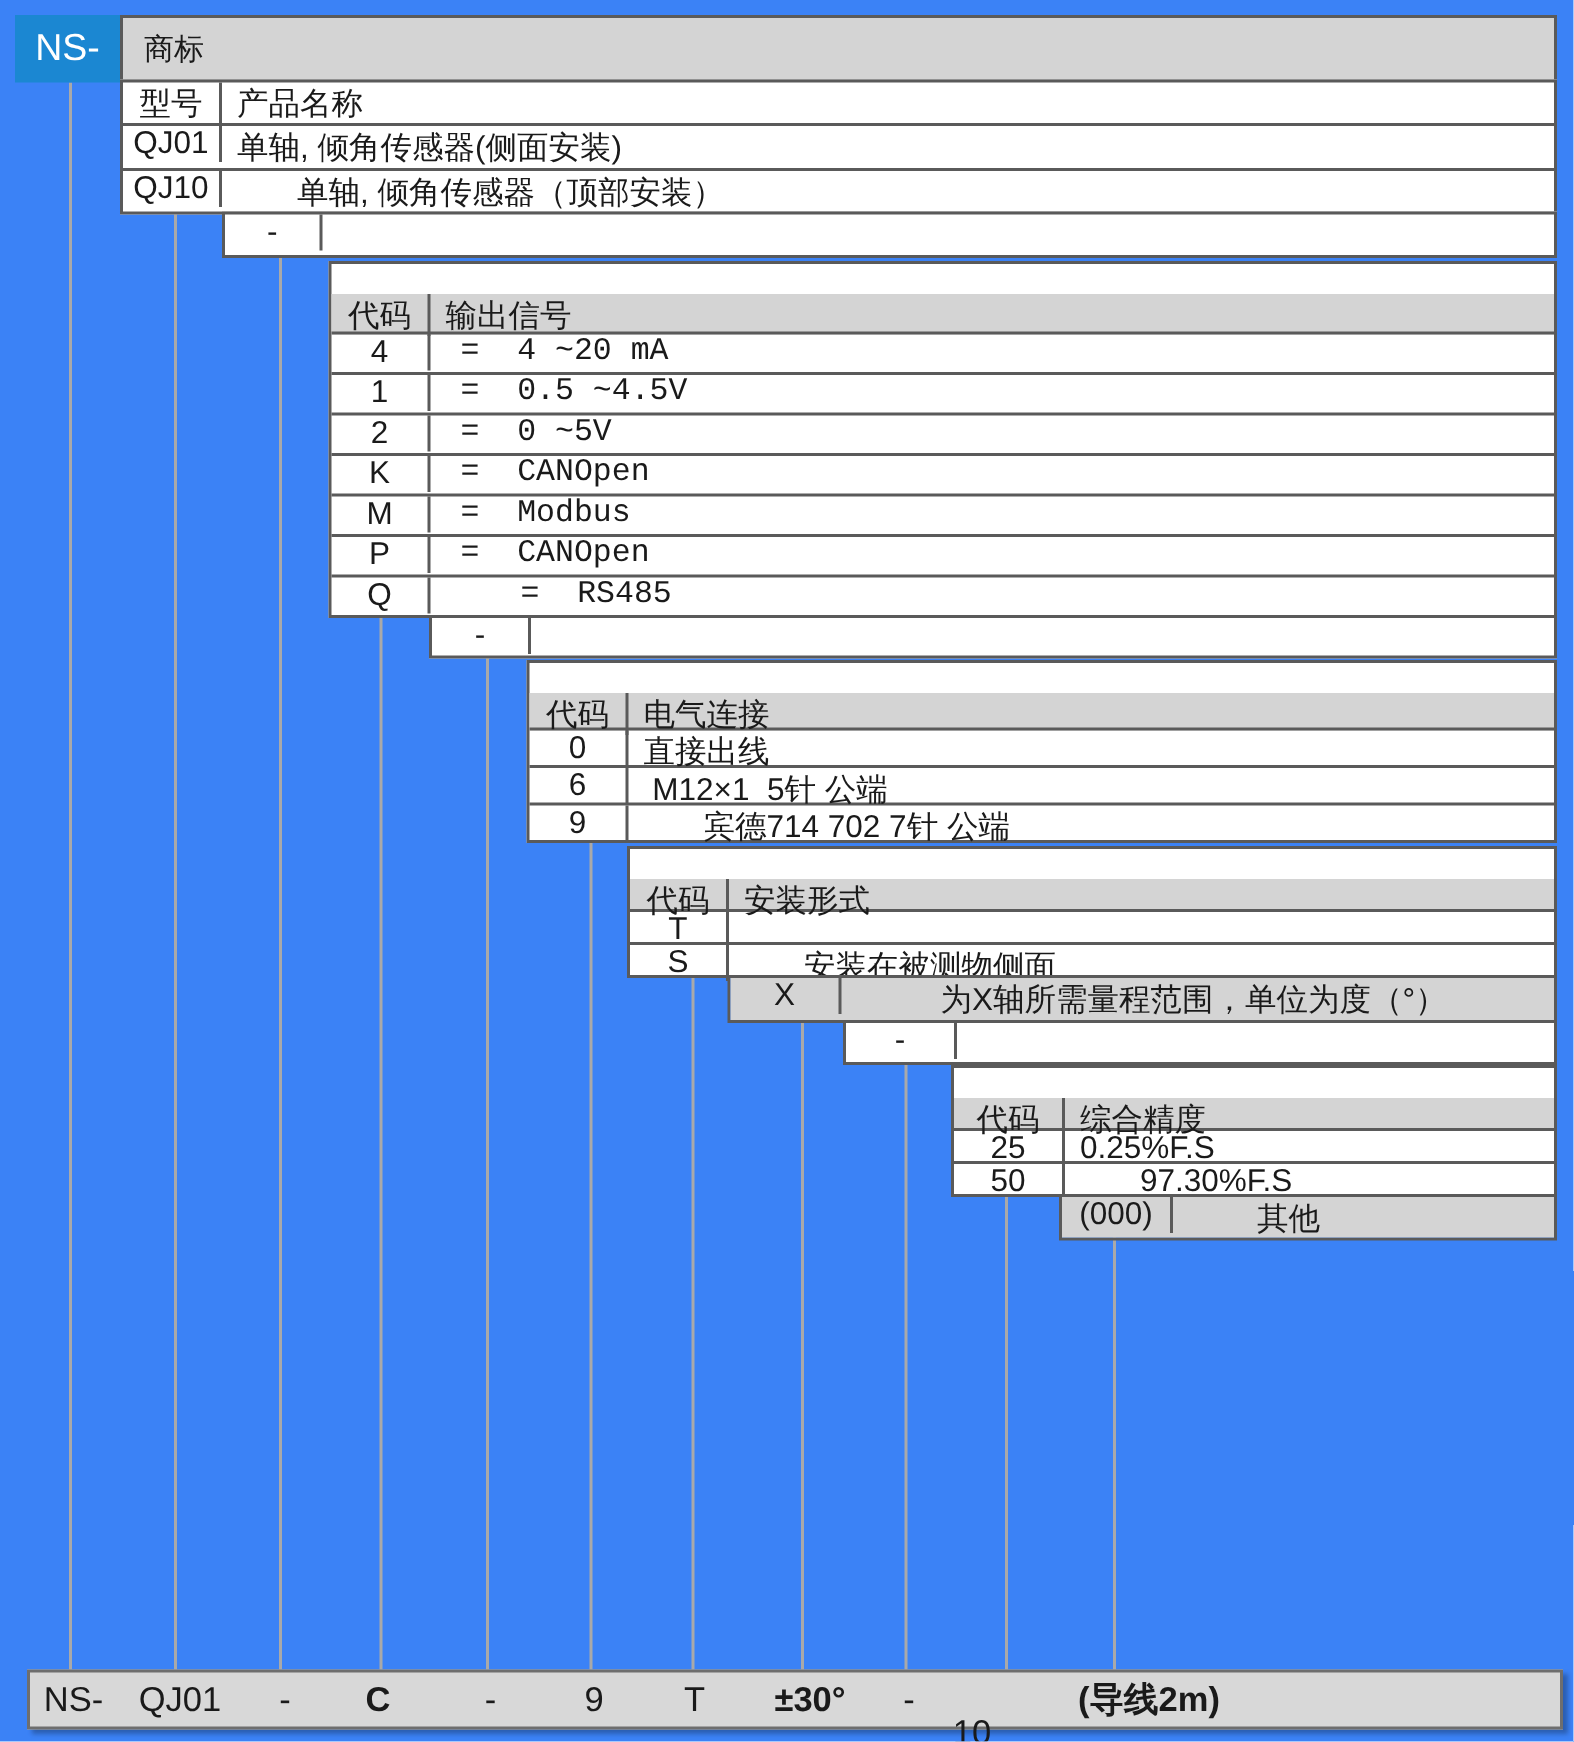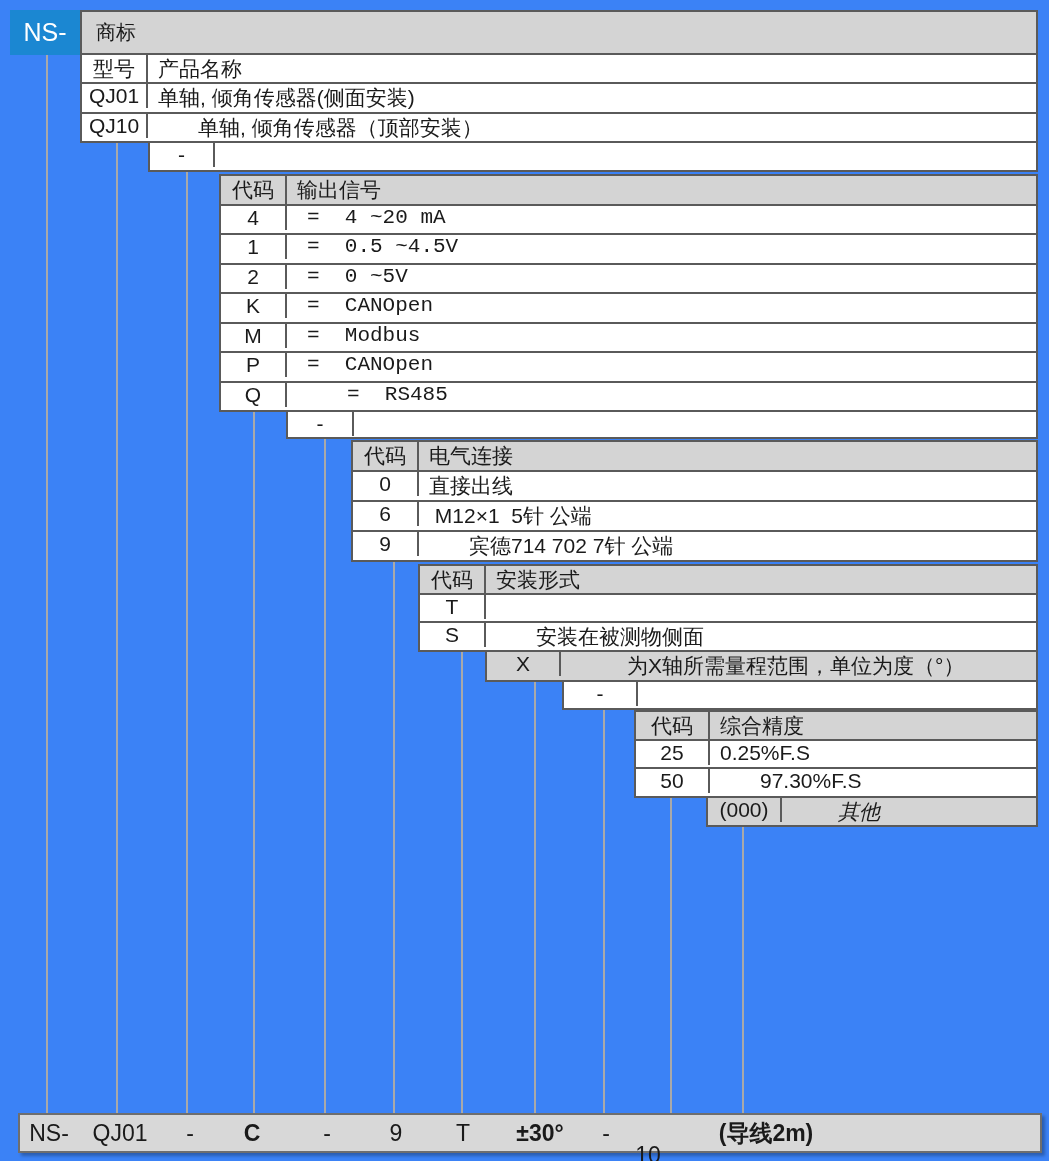--- a/index.html
+++ b/index.html
@@ -18,22 +18,22 @@
   }
   .tbl{
     position:absolute;box-sizing:border-box;border:2px solid var(--border-dark);
     background:#fff;display:flex;flex-direction:column;
   }
   .trow{flex:1;display:flex;align-items:flex-start;border-bottom:2px solid var(--border-dark);min-height:0;}
   .trow:last-child{border-bottom:none;gap:40px;}
   .c1{display:flex;align-items:center;justify-content:center;border-right:2px solid var(--border-dark);flex:none;}
   .w63{width:63px;} .w64{width:64px;} .w72{width:72px;}
   .c2{flex:1;display:flex;align-items:center;padding-left:10px;white-space:pre;overflow:hidden;}
-  .pad20{padding-left:20px;font-family:Liberation Mono, monospace;} .pad26{padding-left:26px;} .pad16{padding-left:16px;font-style:italic;}
-  .hd{background:var(--header-gray);}
+  .pad20{padding-left:20px;font-family:Liberation Mono, monospace;} .pad26{padding-left:26px;} .pad16{padding-left:16px;}
+  .hd{background:var(--header-gray);margin-top:20px;}
   .grayrow{background:var(--header-gray);}
   .ns-box{
     position:absolute;left:10px;top:10px;width:70px;height:45px;background:var(--accent-blue);
     color:#fff;display:flex;align-items:center;justify-content:center;font-size:25px;
   }
   .brand{
     position:absolute;left:80px;top:10px;width:958px;height:45px;box-sizing:border-box;
     border:2px solid var(--border-dark);background:var(--header-gray);
     display:flex;align-items:center;padding-left:14px;font-size:20px;
   }

